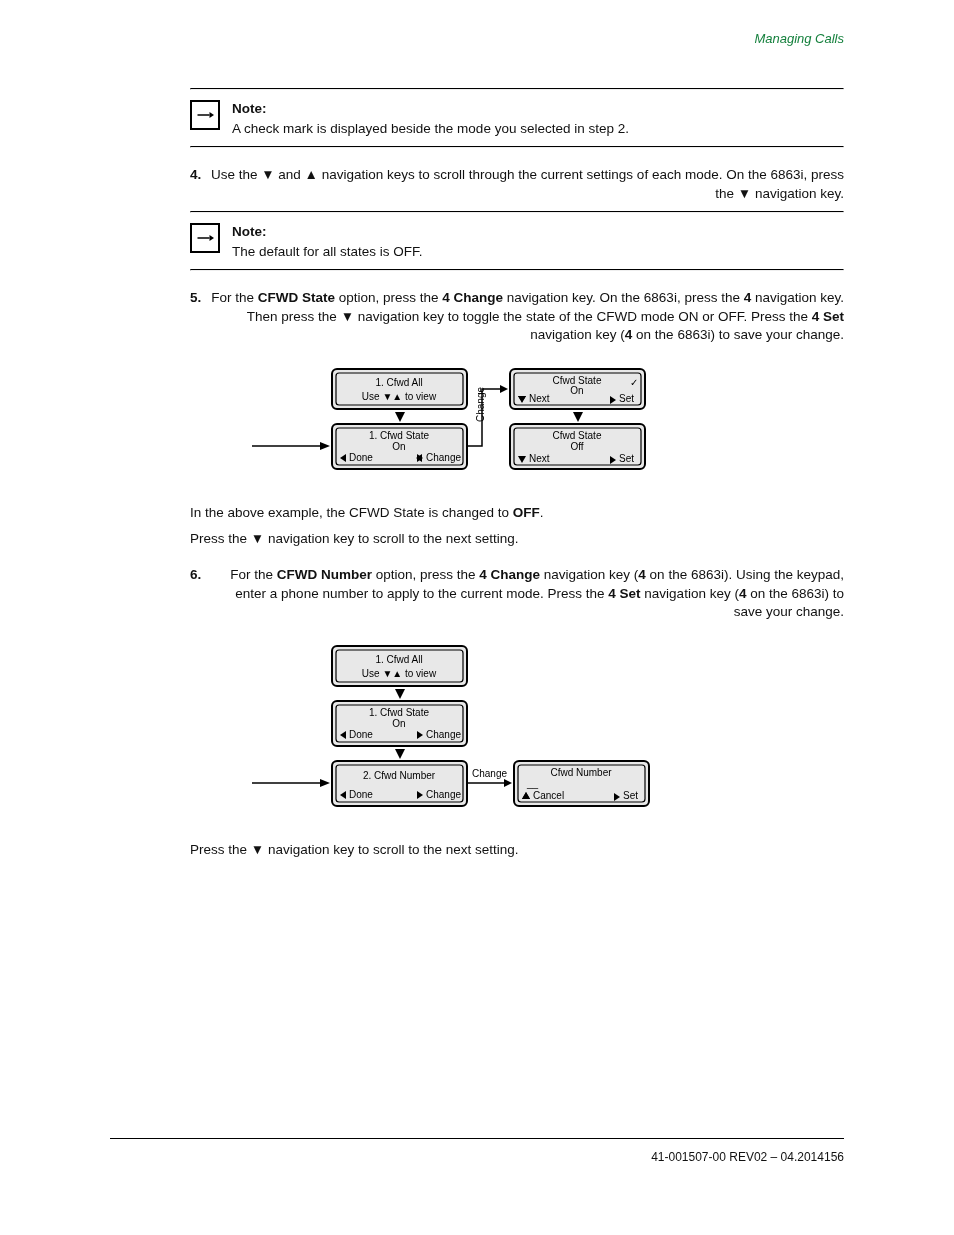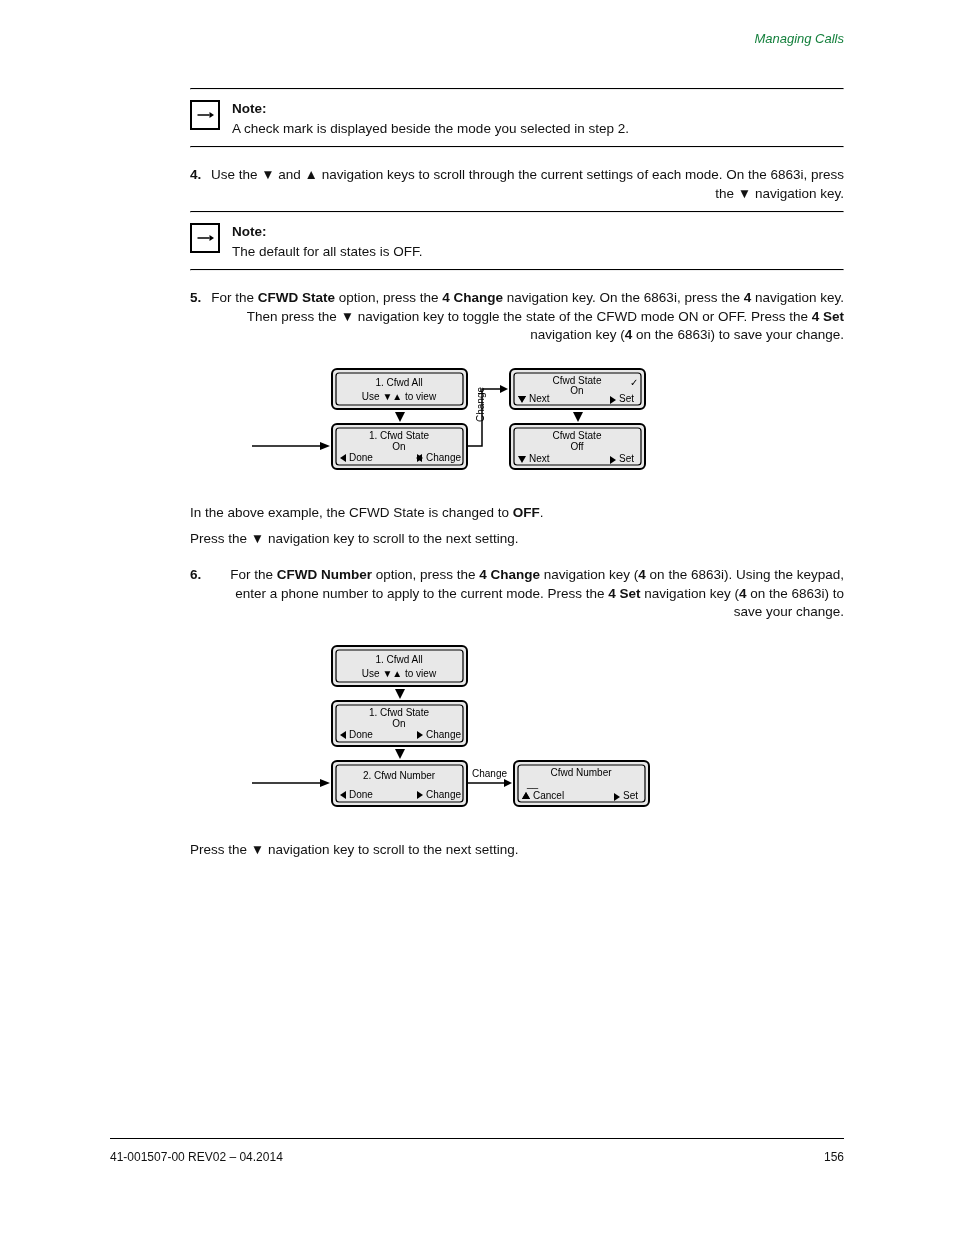--- a/index.html
+++ b/index.html
@@ -58,21 +58,21 @@
   .vlabel { font-family: Arial, sans-serif; font-size:10px; fill:#000; }
 
   
   .footer {
     position: absolute;
     bottom: 70px;
     left: 110px; right: 110px;
     border-top: 1.5px solid #000;
     padding-top: 10px;
     display:flex;
-    justify-content: space-between;
+    justify-content: flex-end;
     font-size: 12px;
   }
   .footer .pg { font-weight: normal; }
 </style>
 </head>
 <body>
 
 <div class="page">
   <div class="header-right">Managing Calls</div>
   <div style="height:50px"></div>

